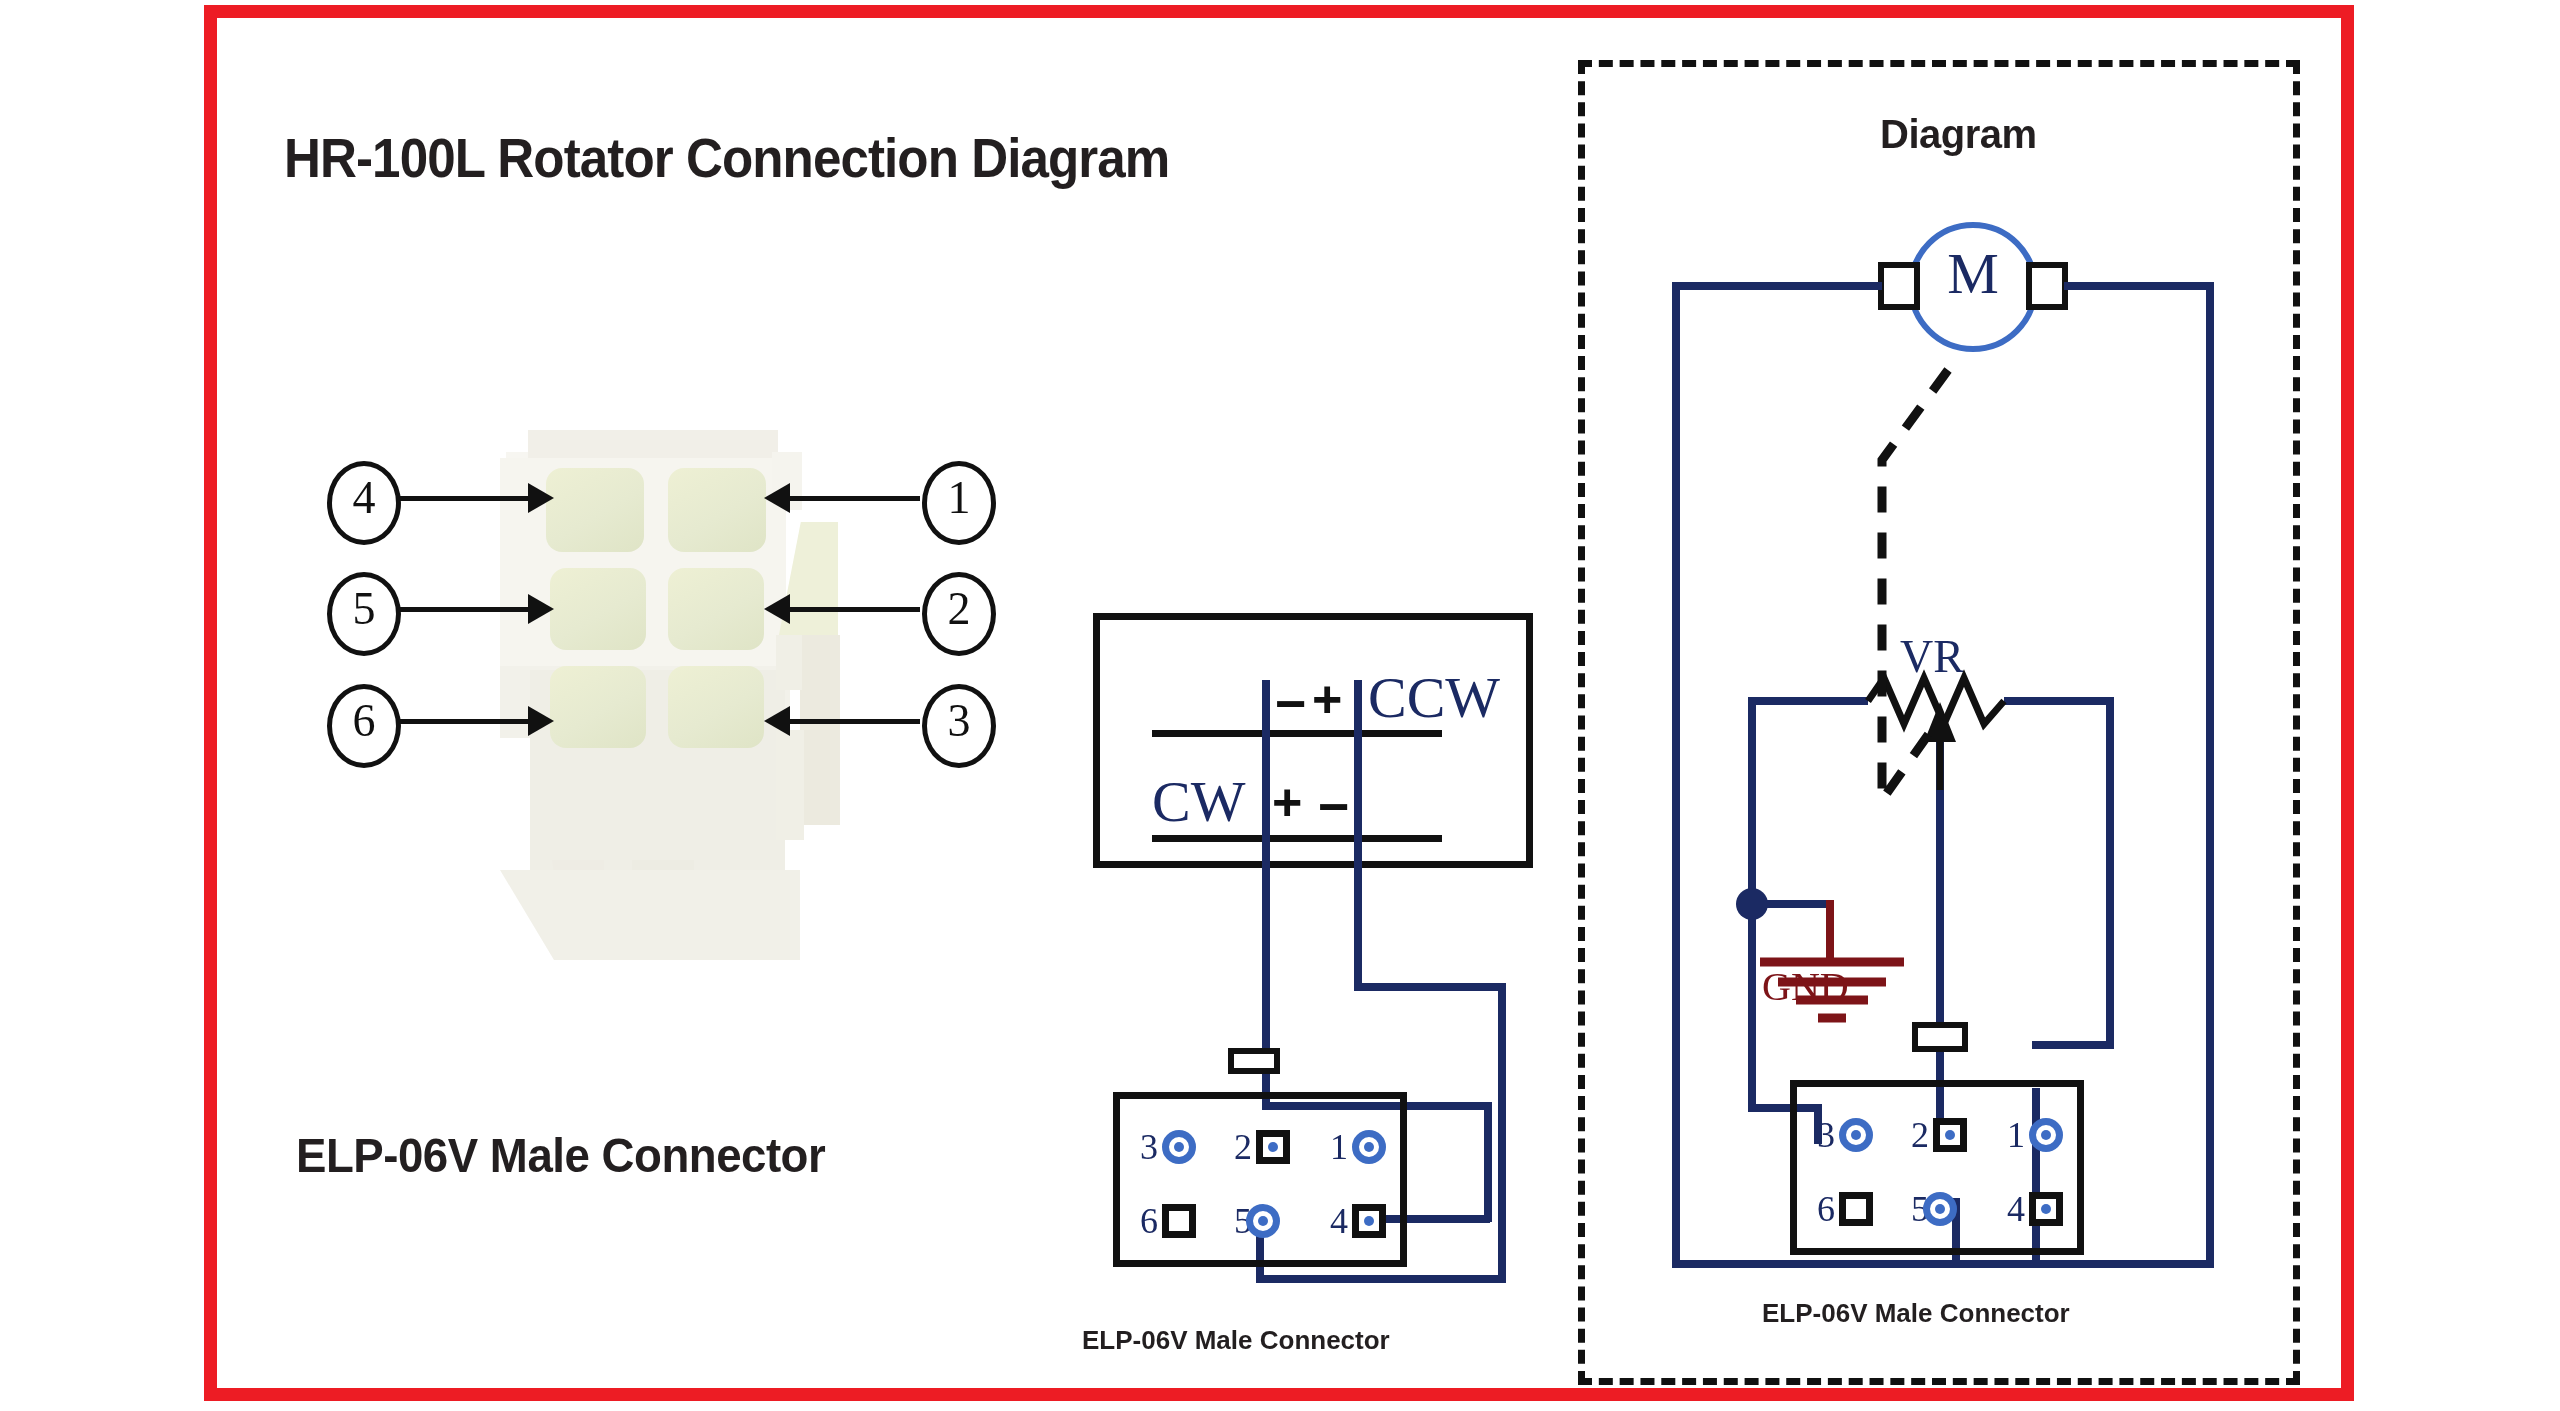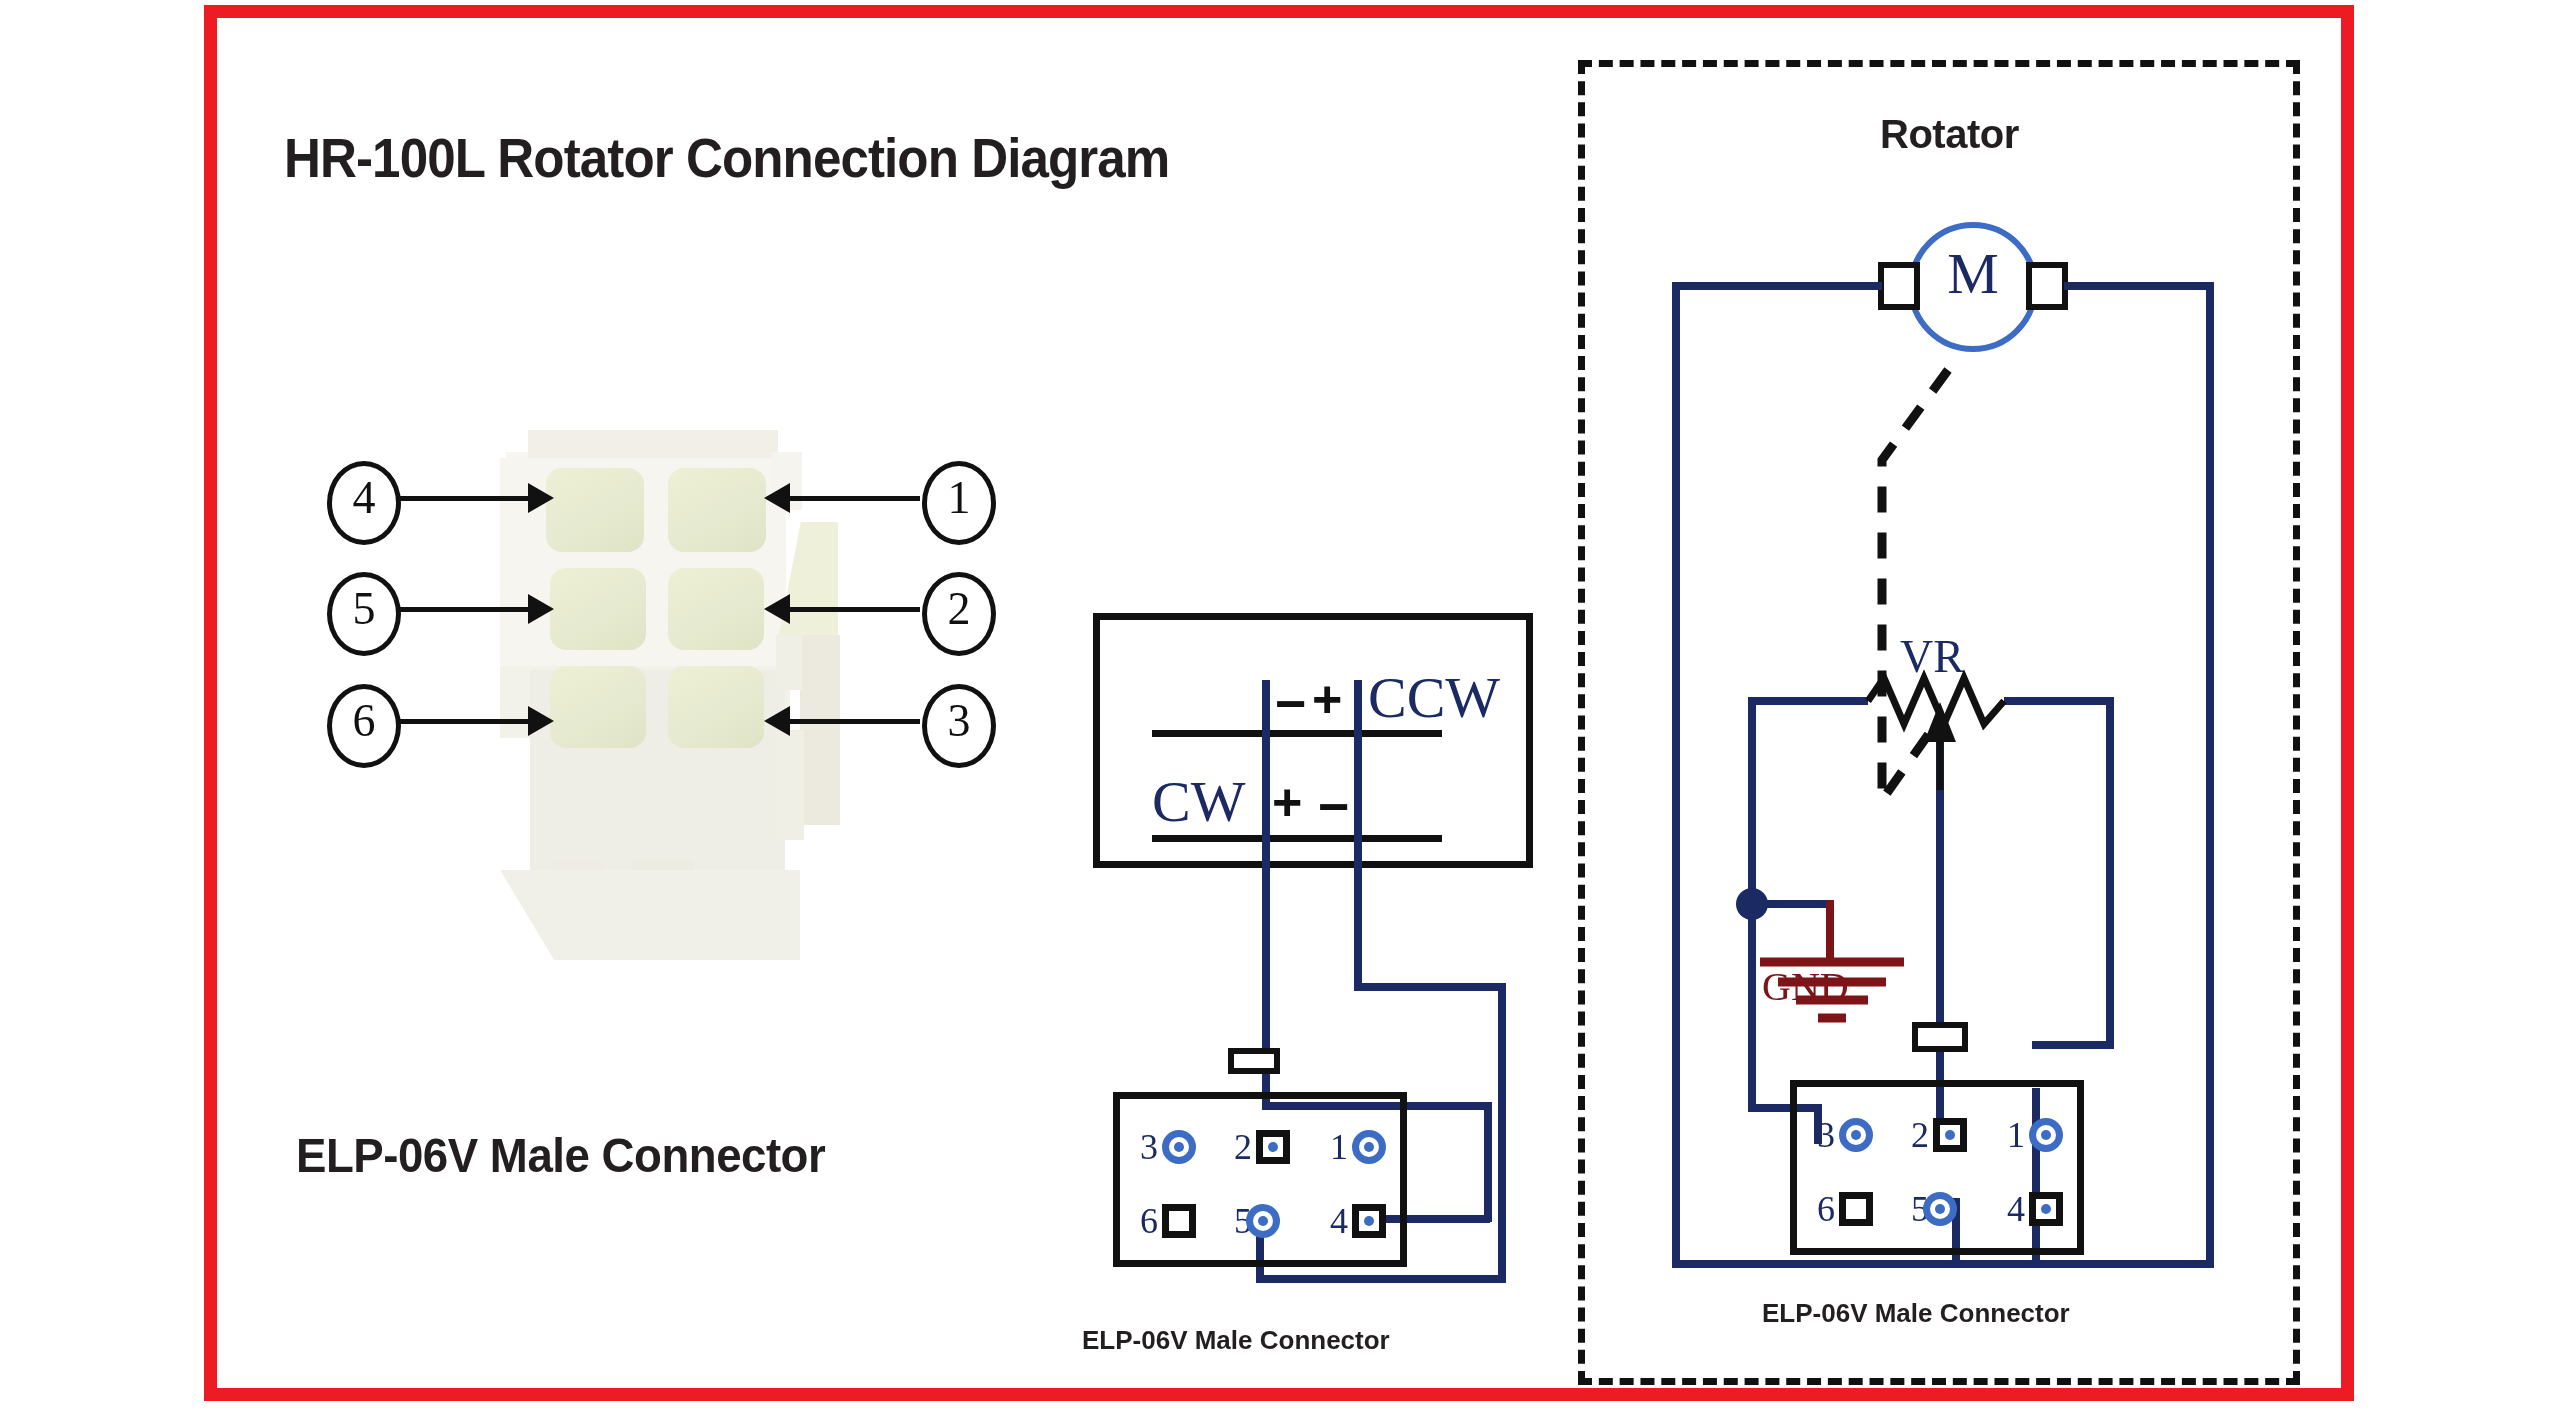--- a/index.html
+++ b/index.html
@@ -191,21 +191,21 @@
 
   <div class="pin-label" style="left:1222px;top:1204px;">5</div>
   <div class="pin-circ" style="left:1246px;top:1204px;"></div>
 
   <div class="pin-label" style="left:1318px;top:1204px;">4</div>
   <div class="pin-sq filled" style="left:1352px;top:1204px;"></div>
 
   <div class="title-main" id="conn-label-mid">ELP-06V Male Connector</div>
 
   <div id="dash-box"></div>
-  <div class="title-main" id="rotator-title">Rotator</div>
+  <div class="title-main" id="rotator-title">Diagram</div>
 
   <div id="motor"></div>
   <div id="motor-m">M</div>
   <div class="box-black-thin" style="left:1878px;top:262px;width:42px;height:48px;"></div>
   <div class="box-black-thin" style="left:2026px;top:262px;width:42px;height:48px;"></div>
 
   <div class="wire" style="left:1672px;top:282px;width:210px;height:8px;"></div>
   <div class="wire" style="left:1672px;top:282px;width:8px;height:986px;"></div>
   <div class="wire" style="left:1672px;top:1260px;width:368px;height:8px;"></div>
   <div class="wire" style="left:2032px;top:1088px;width:8px;height:180px;"></div>

